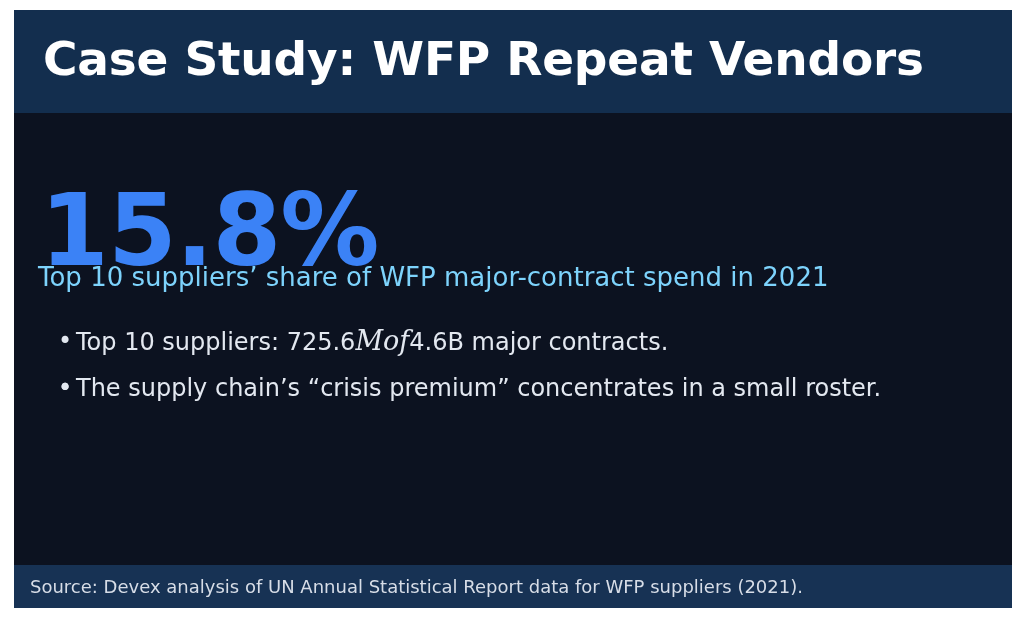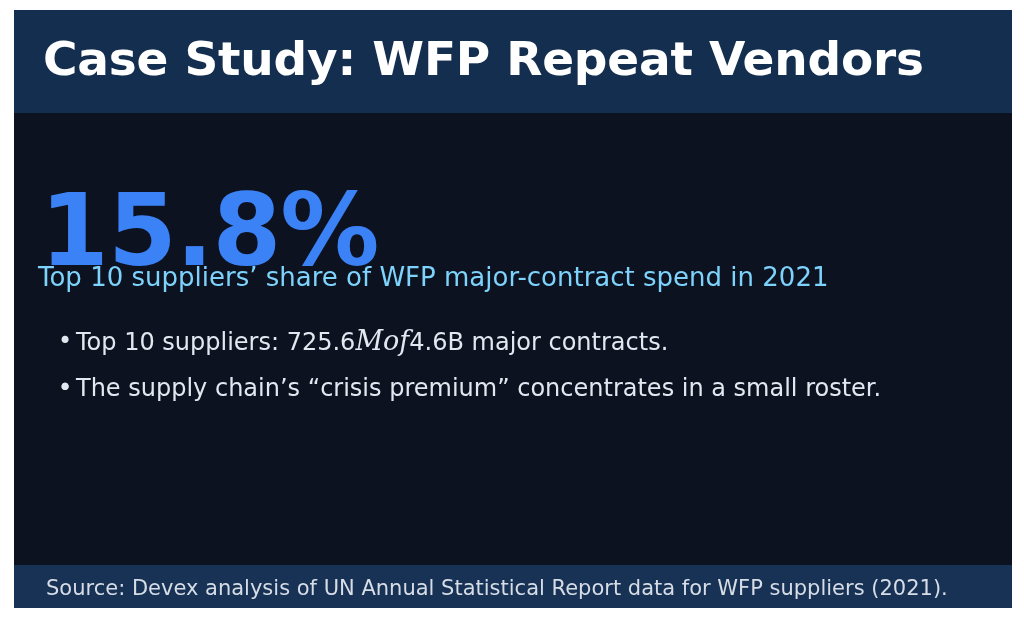--- a/index.html
+++ b/index.html
@@ -113,23 +113,23 @@
   #footer-band {
     position: absolute;
     left: 0;
     top: 555px;
     width: 998px;
     height: 43px;
     background: #173254;
   }
   #source-note {
     position: absolute;
-    left: 32px;
+    left: 16px;
     top: 11px;
-    font-size: 21px;
+    font-size: 18px;
     color: #d7dde7;
     white-space: nowrap;
   }
 </style>
 </head>
 <body>
 
 <div id="slide">
 
   <div id="header-band">

